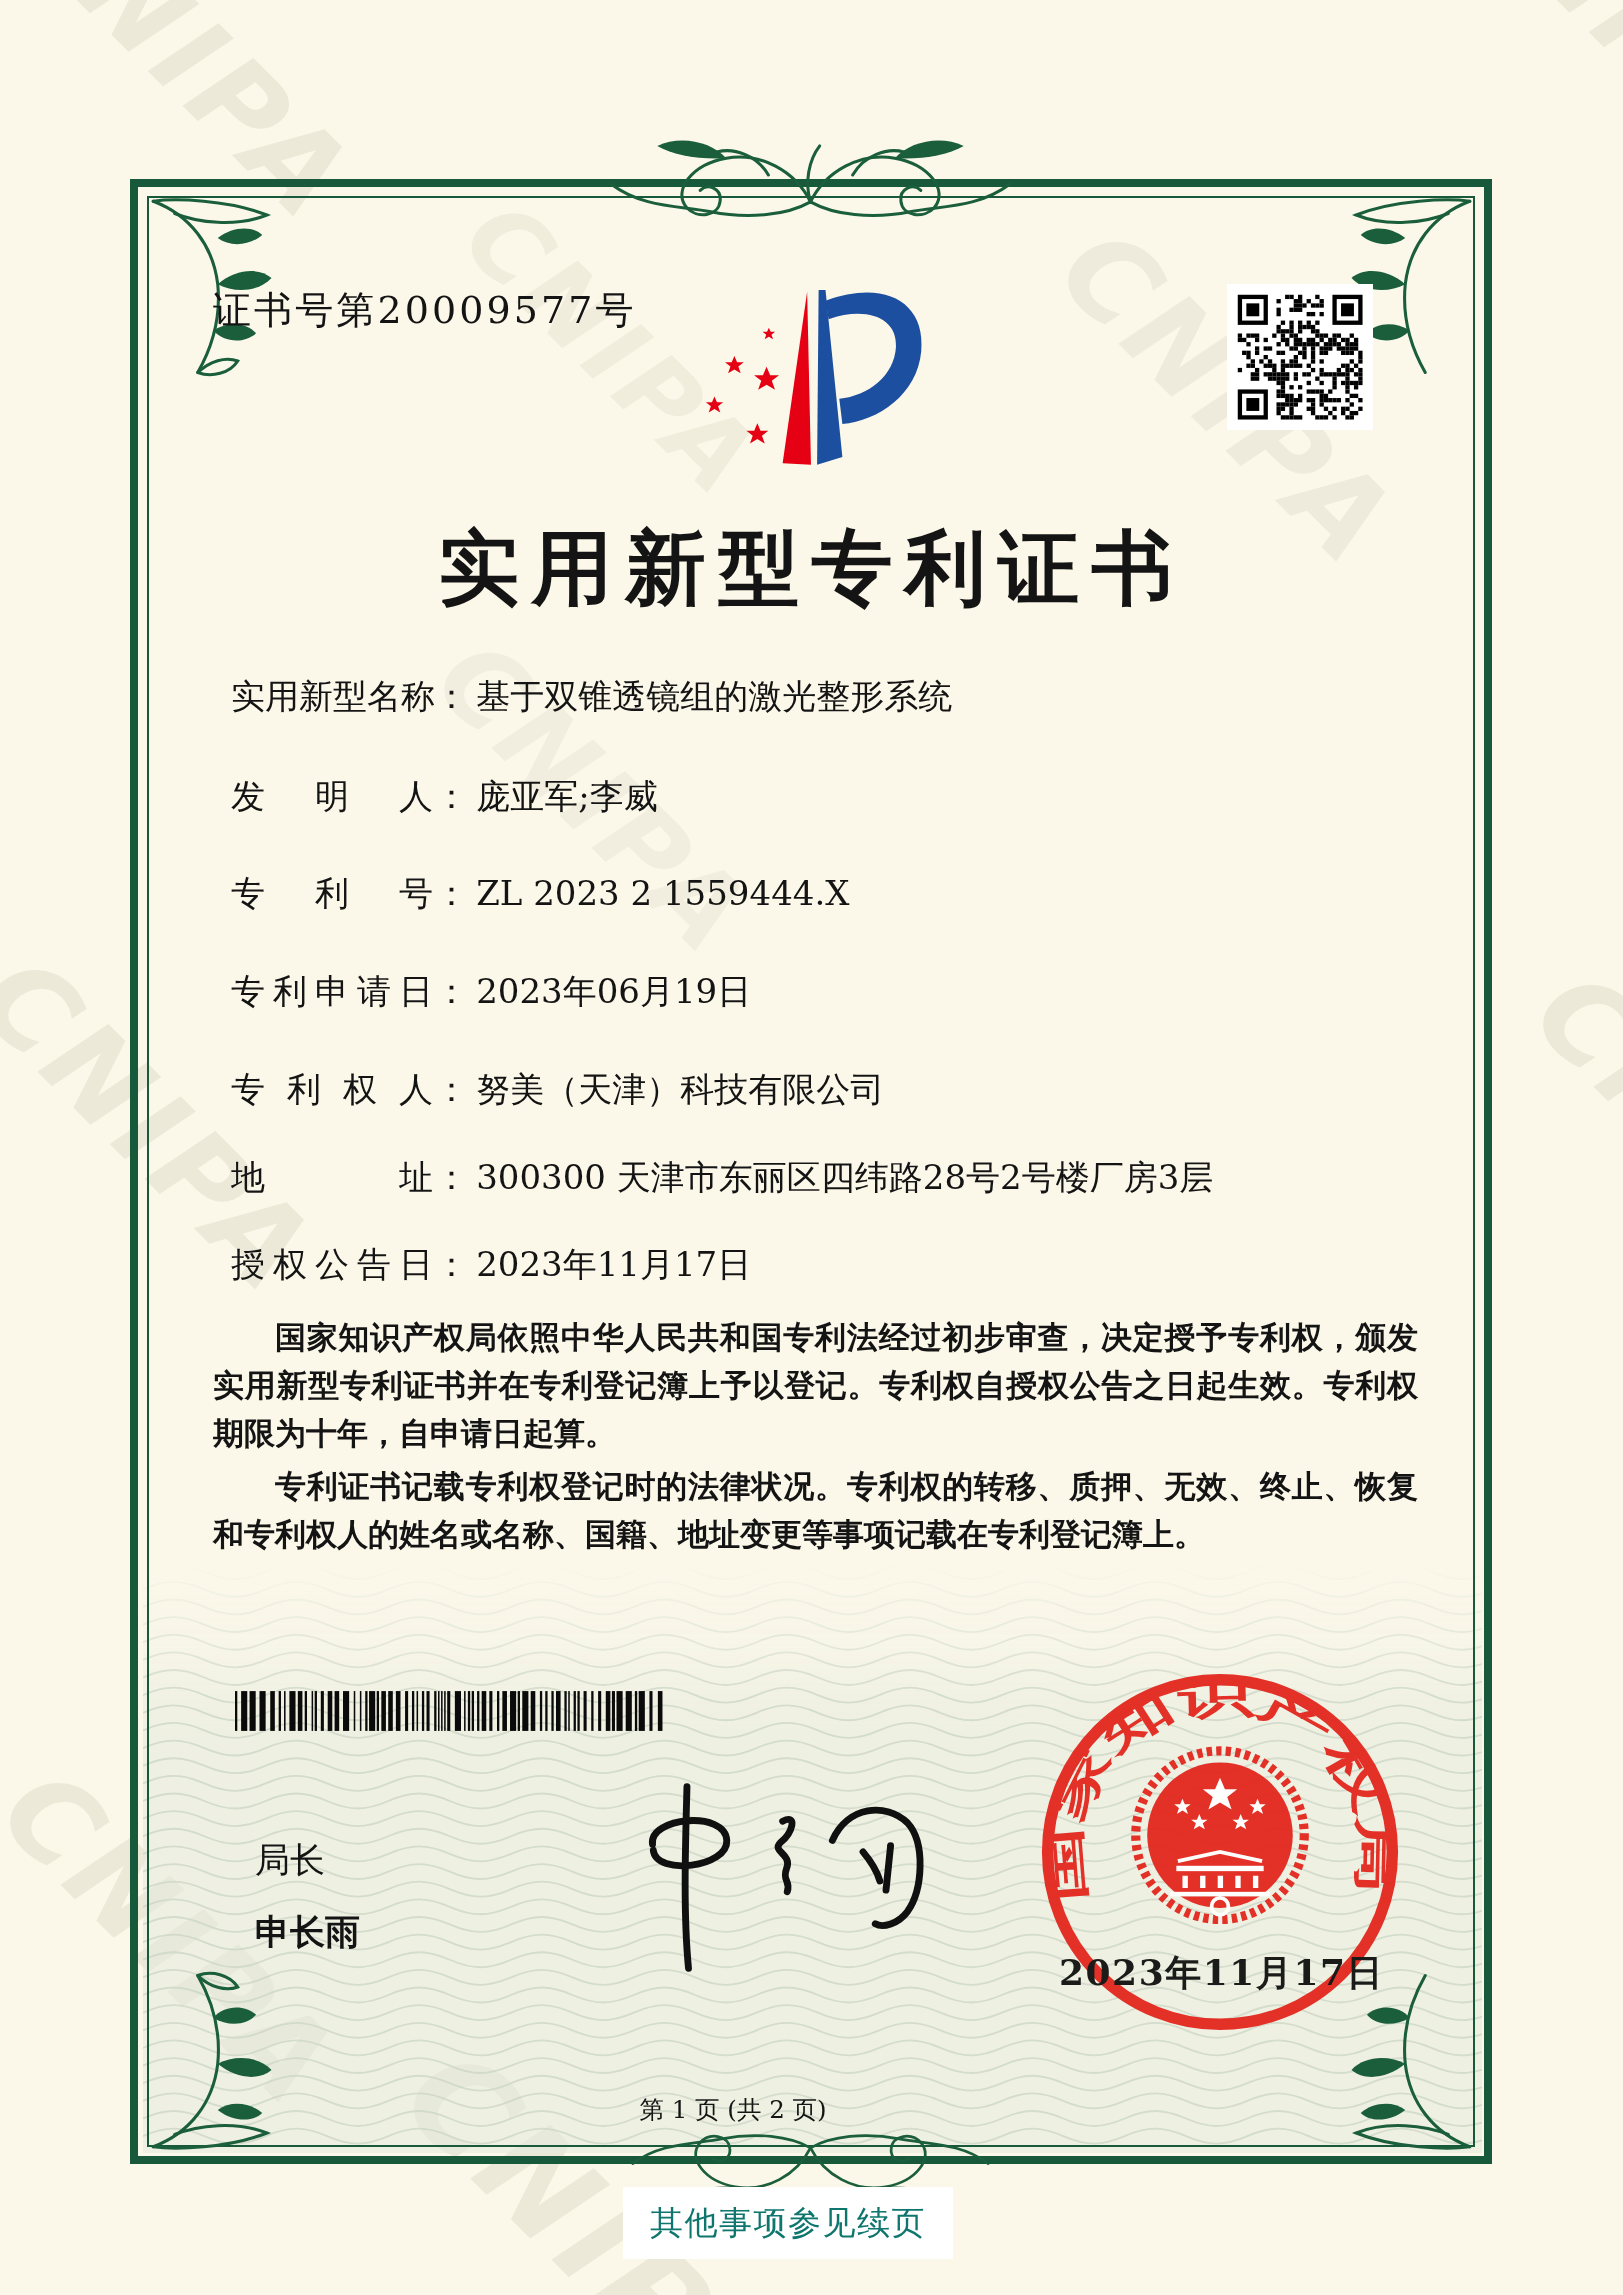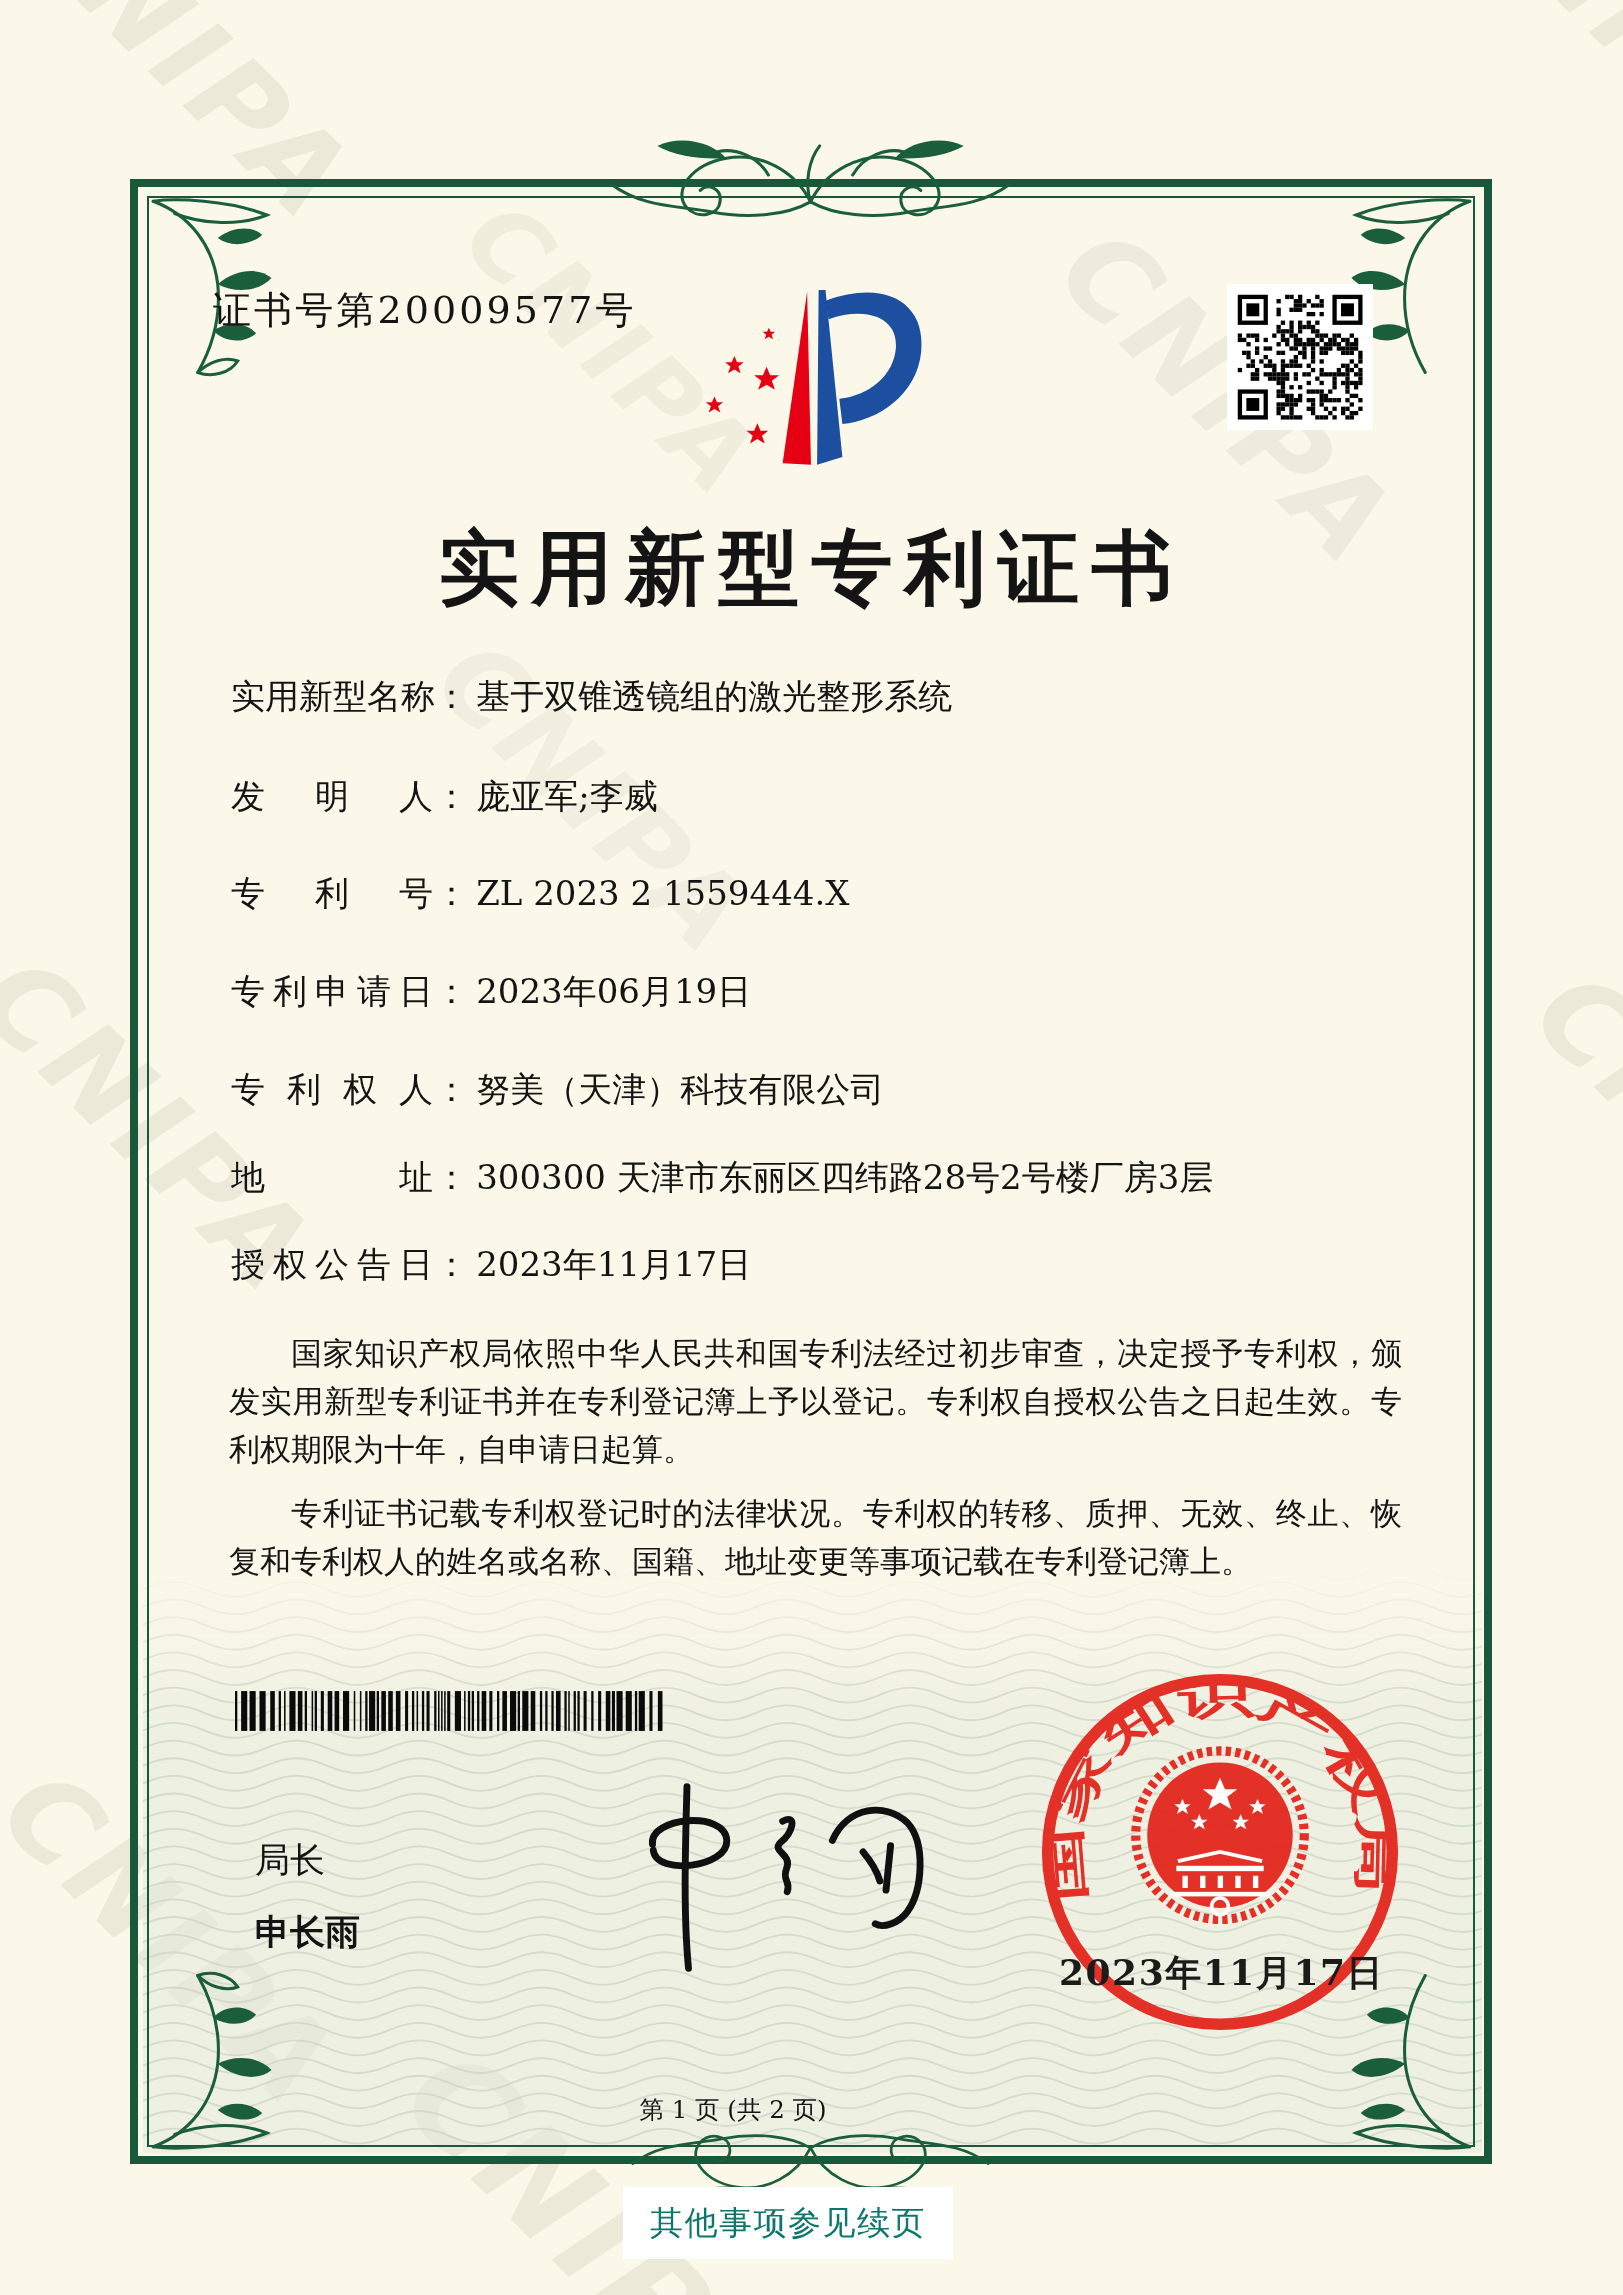--- a/index.html
+++ b/index.html
@@ -28,21 +28,21 @@
   .qr{position:absolute;left:1227px;top:284px;z-index:4;background:#fff;}
   .title{position:absolute;left:0;top:515px;width:100%;text-align:center;
       font-size:81px;font-weight:bold;letter-spacing:12.3px;z-index:4;}
   .frow{position:absolute;left:213px;font-size:34px;white-space:nowrap;z-index:4;margin-left:18px;}
   .flabel{display:inline-block;width:202px;text-align:justify;text-align-last:justify;
       text-justify:inter-character;vertical-align:bottom;}
   .fcolon{display:inline-block;margin:0 7.7px 0 1.5px;}
   .grp2{position:absolute;left:609px;top:0;}
   .paras{position:absolute;left:213px;top:1313px;width:1205px;font-size:31px;line-height:48px;
       text-align:justify;z-index:4;}
-  .paras p{margin:16px;text-indent:2em;}
+  .paras p{margin:0;text-indent:2em;font-weight:bold;}
   .paras p + p{margin-top:4.6px;}
   .bc{position:absolute;left:235px;top:1691px;z-index:4;}
   .sigtitle{position:absolute;left:255px;top:1837px;font-size:35px;font-weight:normal;
       font-family:"DejaVu Sans","Liberation Sans",sans-serif;z-index:4;}
   .signame{position:absolute;left:255px;top:1909px;font-size:35px;font-weight:bold;
       font-family:"DejaVu Sans","Liberation Sans",sans-serif;z-index:4;}
   .sigscript{position:absolute;left:610px;top:1760px;z-index:4;}
   .seal{position:absolute;left:1040px;top:1672px;z-index:5;opacity:.95;}
   .pageinfo{position:absolute;left:0;top:2093px;width:1466px;text-align:center;
       font-size:24.5px;z-index:4;}

